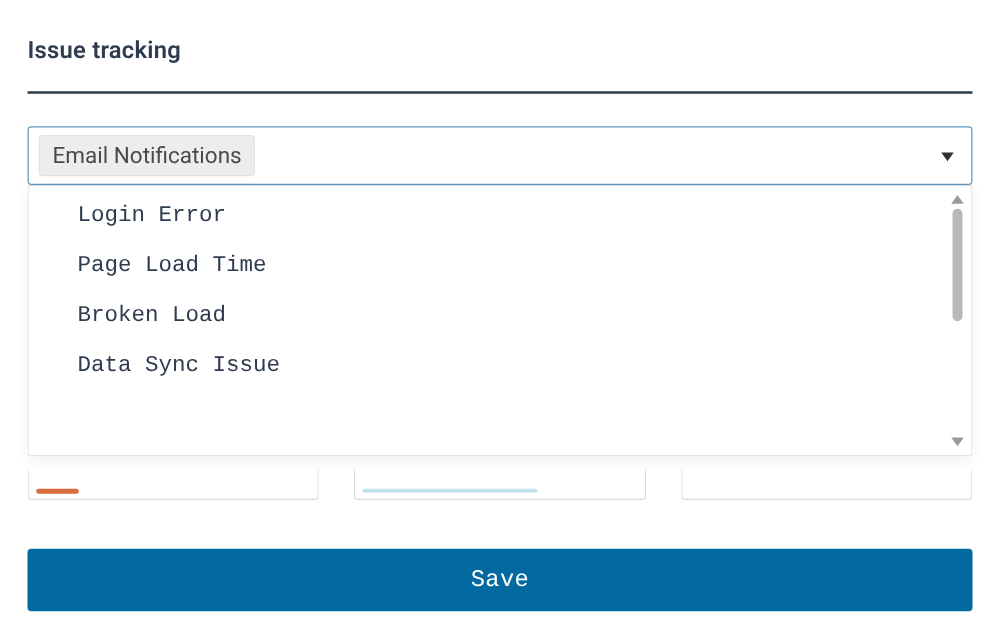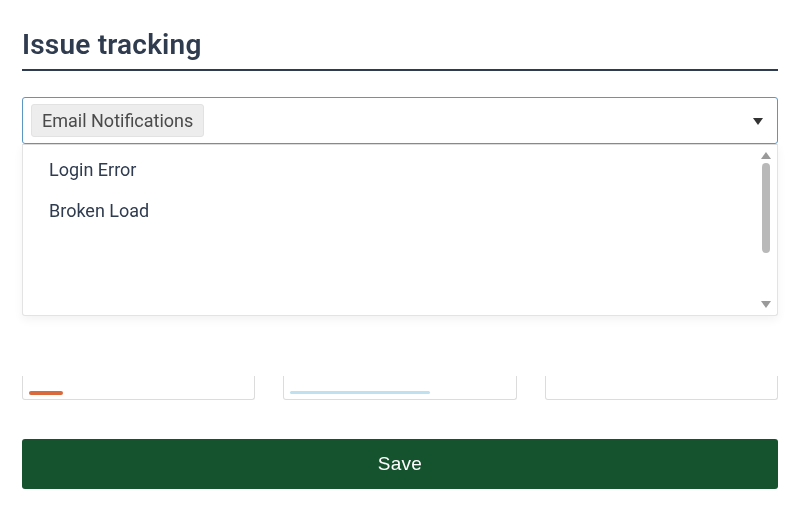--- a/index.html
+++ b/index.html
@@ -7,25 +7,25 @@
       font-family: -apple-system, BlinkMacSystemFont, "Segoe UI", Roboto, Helvetica, Arial, sans-serif;
       background: #fff;
       width: 800px;
       height: 515px;
       padding: 28px 22px 20px 22px;
       color: #2c3e50;
       position: relative;
       overflow: hidden;
     }
     .page-title {
-      font-size: 28px;
+      font-size: 19px;
       font-weight: 600;
       color: #2f3b4f;
       letter-spacing: 0.2px;
-      margin-bottom: 8px;
+      margin-bottom: 22px;
     }
     .title-rule {
       border: none;
       border-top: 2px solid #2f3b4f;
       margin-bottom: 26px;
     }
 
     
     .combo-wrap {
       position: relative;
@@ -61,24 +61,25 @@
     .dropdown-panel {
       position: absolute;
       left: 0;
       right: 0;
       top: 100%;
       background: #fff;
       border: 1px solid #e3e3e3;
       border-top: 1px solid #dcdcdc;
       border-radius: 0 0 3px 3px;
       box-shadow: 0 4px 10px rgba(0,0,0,0.05);
-      height: 172px;
+      height: 217px;
       overflow: hidden;
-      padding: 4px 4px;
+      padding: 4px 17px;
       z-index: 10;
+      font-family: Liberation Mono, monospace;
     }
     .dropdown-inner {
       height: 100%;
       overflow-y: auto;
       padding-right: 2px;
     }
     .dropdown-option {
       padding: 10px 22px;
       font-size: 18px;
       color: #2f3b4f;
@@ -147,28 +148,29 @@
       background: #bfe0ef;
       border-radius: 2px;
     }
 
     .save-btn {
       position: absolute;
       left: 22px;
       right: 22px;
       bottom: 26px;
       height: 50px;
-      background: #14532d;
+      background: #0369a1;
       color: #fff;
       border: none;
       border-radius: 3px;
       font-size: 19px;
       font-weight: 400;
       letter-spacing: 0.3px;
       cursor: pointer;
+      font-family: Liberation Mono, monospace;
     }
   </style>
 </head>
 <body>
 
 <h1 class="page-title">Issue tracking</h1>
 <hr class="title-rule">
 
 <div class="combo-wrap">
   <div class="combo-box">
@@ -176,21 +178,23 @@
     <span class="combo-arrow">
       <svg width="12" height="10" viewBox="0 0 12 10">
           <polygon points="1,2 11,2 6,9" fill="#333"></polygon>
         </svg>
     </span>
   </div>
 
   <div class="dropdown-panel">
     <div class="dropdown-inner">
       <div class="dropdown-option">Login Error</div>
+      <div class="dropdown-option">Page Load Time</div>
       <div class="dropdown-option">Broken Load</div>
+      <div class="dropdown-option">Data Sync Issue</div>
     </div>
 
     <div class="scrollbar-imitation">
       <span class="scroll-arrow">
         <svg width="12" height="10" viewBox="0 0 12 10">
             <polygon points="6,1 11,8 1,8" fill="#9a9a9a"></polygon>
           </svg>
       </span>
       <div class="scroll-thumb"></div>
       <div class="scroll-spacer"></div>

